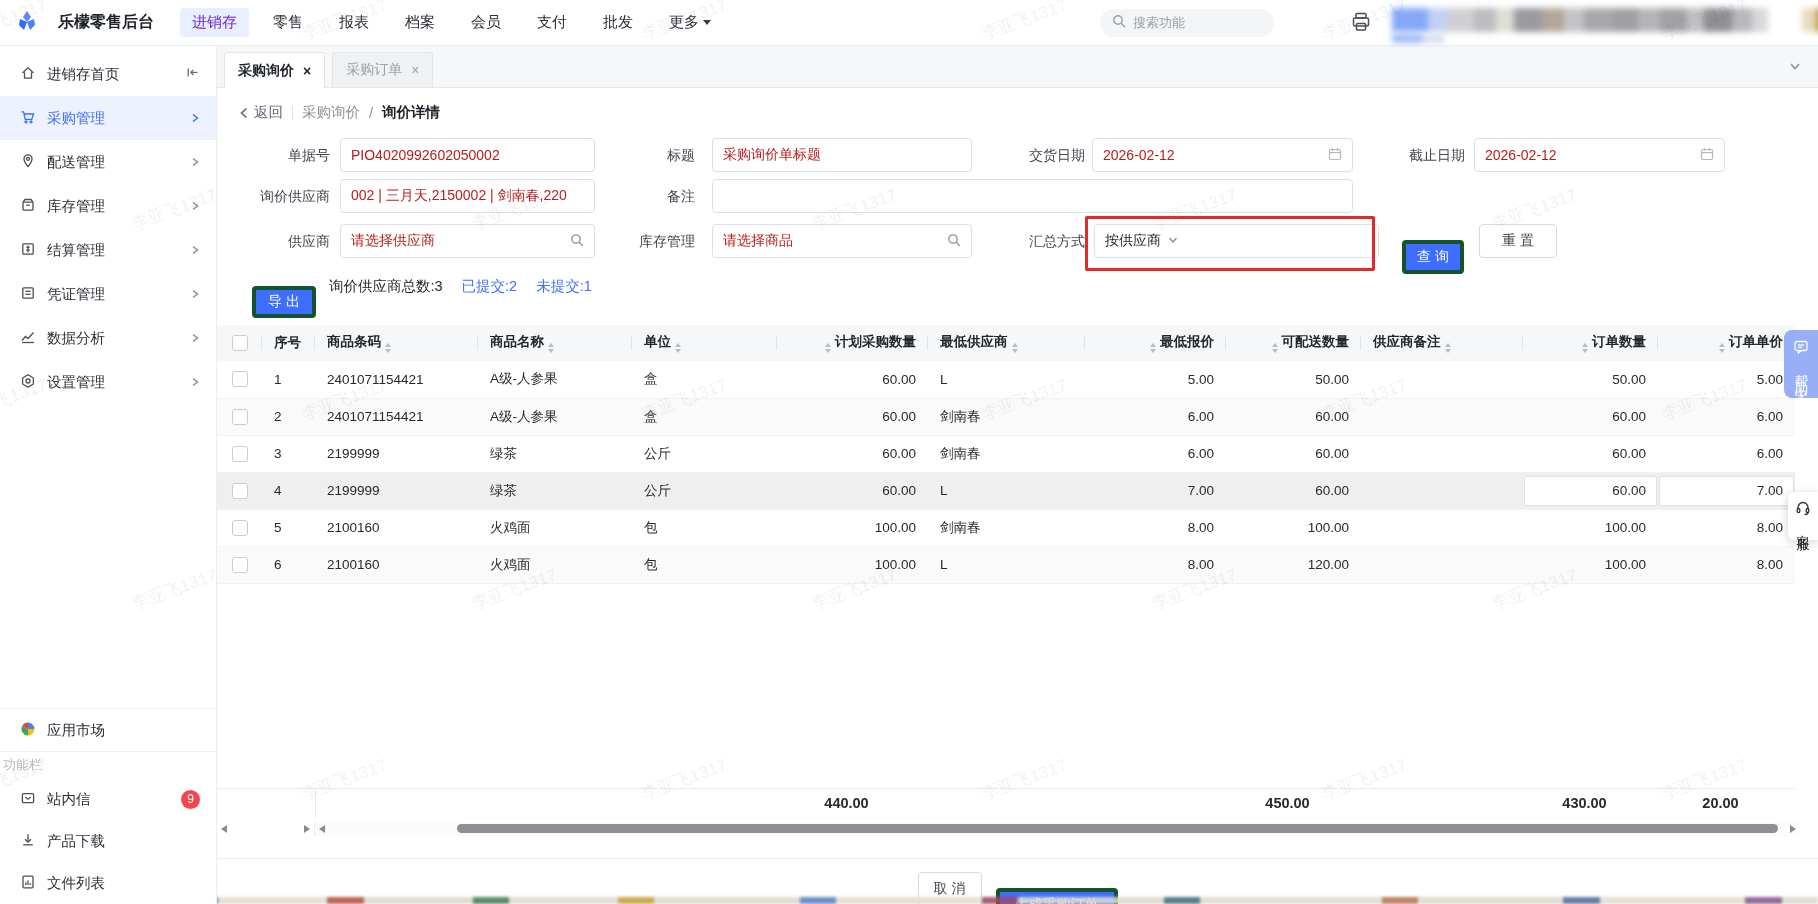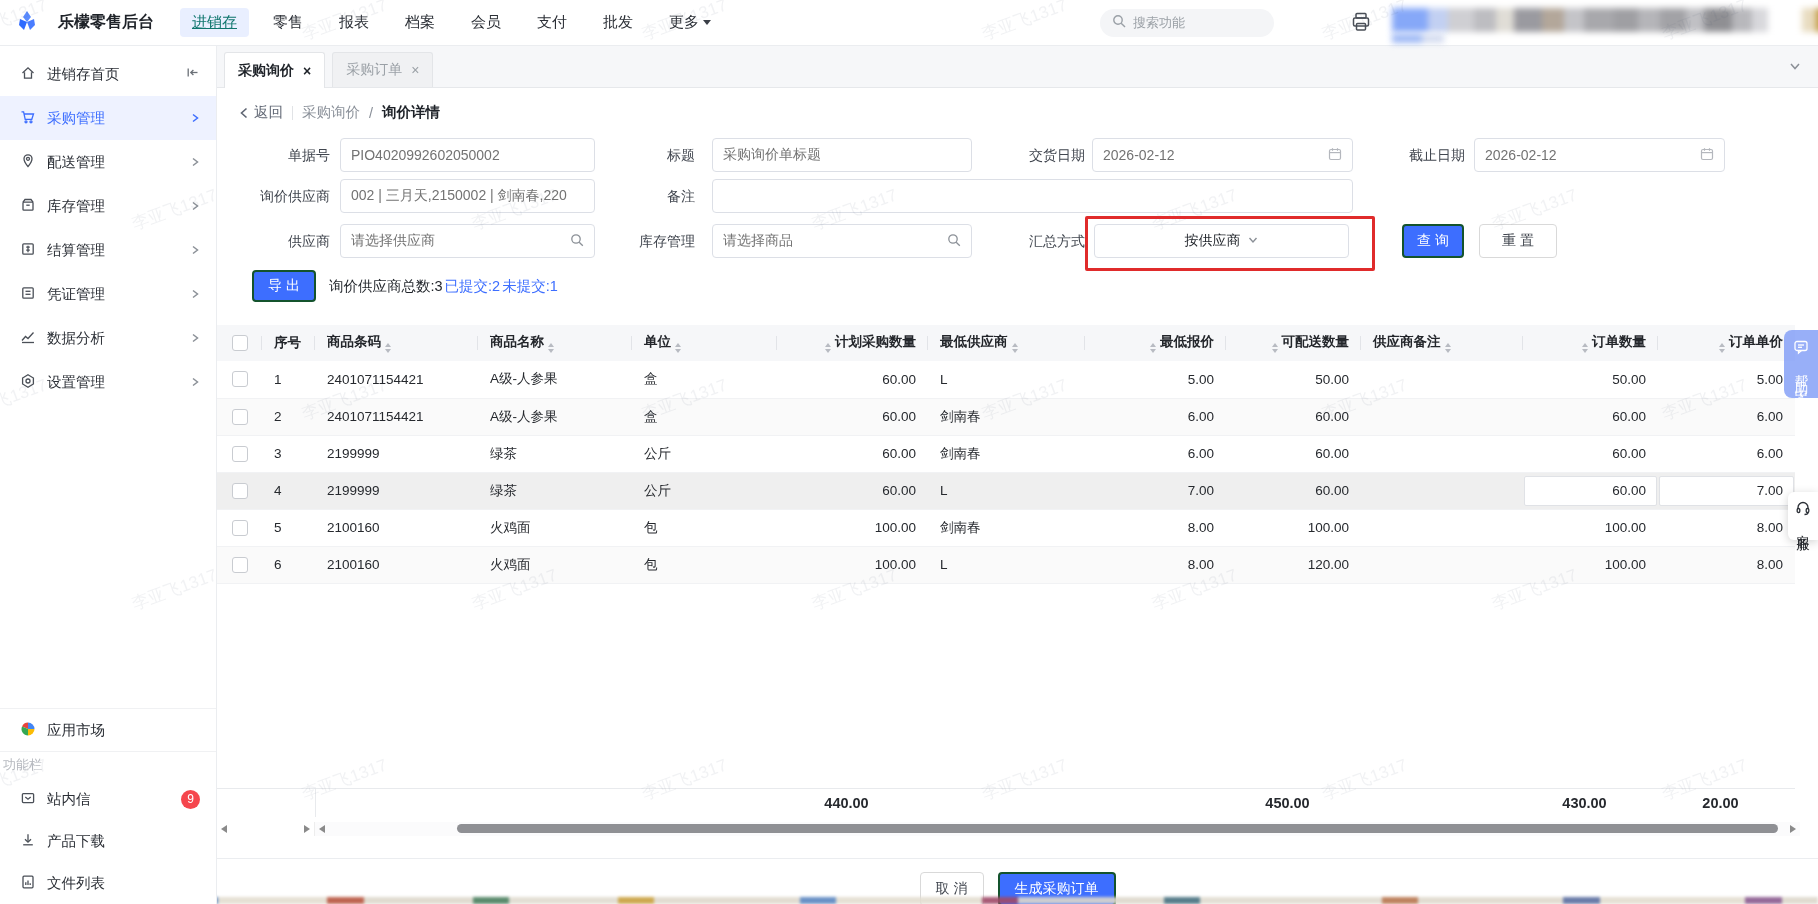--- a/index.html
+++ b/index.html
@@ -6,21 +6,21 @@
   html,body { width:1818px; height:904px; overflow:hidden; background:#fff;
     font-family:"Liberation Sans","DejaVu Sans",sans-serif; color:#26292e; }
 
   
   .topbar { position:absolute; left:0; top:0; width:1818px; height:46px; background:#fff;
     border-bottom:1px solid #ebedf0; display:flex; align-items:center; padding-left:16px; z-index:10; }
   .logo { display:flex; align-items:center; gap:20px; }
   .logo-text { font-size:16px; font-weight:bold; color:#1f2329; }
   .nav { display:flex; align-items:center; margin-left:26px; gap:12px; }
   .nav-item { font-size:15px; color:#2b2f36; padding:5px 12px; border-radius:4px; cursor:pointer; white-space:nowrap; }
-  .nav-item.active { color:#0f766e; background:#e9efff;text-decoration:underline; }
+  .nav-item.active { color:#6d28d9; background:#e9efff; }
   .nav-caret { display:inline-block; width:0; height:0; border-left:4px solid transparent;
     border-right:4px solid transparent; border-top:5px solid #3a3f47; margin-left:4px; vertical-align:2px; }
   .search-box { position:absolute; left:1100px; top:9px; width:174px; height:28px; background:#f4f5f7;
     border-radius:14px; display:flex; align-items:center; padding:0 12px; gap:7px; }
   .search-ph { font-size:13px; color:#9aa0a6; }
   .printer { position:absolute; left:1350px; top:11px; }
   .blur-group { position:absolute; left:1392px; top:8px; height:24px; display:flex; filter:blur(3px); }
   .blur-group i { display:block; height:24px; }
   .blur-sub { position:absolute; left:1392px; top:34px; height:9px; display:flex; filter:blur(3px); }
   .blur-sub i { display:block; height:9px; }
@@ -59,38 +59,38 @@
   .bc-div { width:1px; height:14px; background:#e1e3e6; }
   .bc-parent { color:#8a9099; cursor:pointer; }
   .bc-sep { color:#8a9099; }
   .bc-current { color:#1f2329; font-weight:bold; }
 
   
   .lbl { position:absolute; height:34px; line-height:34px; font-size:14px; color:#41464f; text-align:right; }
   .inp { position:absolute; height:34px; border:1px solid #dcdfe6; border-radius:4px; background:#fff;
     display:flex; align-items:center; padding:0 10px; font-size:14px; color:#2b2f36; gap:6px; }
   .inp .grow { flex:1; overflow:hidden; white-space:nowrap; }
-  .muted { color:#737373; }
+  .muted { color:#b91c1c; }
   .r1 { top:50px; } .r2 { top:91px; } .r3 { top:136px; }
   .lc1 { left:0; width:113px; } .lc2 { left:360px; width:118px; }
   .lc3 { left:750px; width:118px; } .lc4 { left:1130px; width:118px; }
   .ic1 { left:123px; width:255px; } .ic2 { left:495px; width:260px; }
   .ic3 { left:875px; width:261px; } .ic4 { left:1257px; width:251px; }
   .remark { left:495px; width:641px; }
-  .select { left:877px; width:255px; justify-content:center; color:#1f2329; cursor:pointer; }
+  .select { left:877px; width:285px; justify-content:flex-start; color:#1f2329; cursor:pointer; }
   .red-box { position:absolute; left:868px; top:128px; width:290px; height:55px;
     border:3px solid #e02b2b; border-radius:2px; z-index:30; pointer-events:none; }
   .btn { display:flex; align-items:center; justify-content:center; font-size:14px; border-radius:4px; cursor:pointer; }
-  .btn-blue { background:#3d6eff; color:#fff; border:2px solid #14532d; }
+  .btn-blue { background:#3d6eff; color:#fff; border:4px solid #14532d;margin-top:16px; }
   .btn-plain { background:#fff; color:#41464f; border:1px solid #d9d9d9; }
   .q-btn { position:absolute; left:1185px; top:136px; width:62px; height:34px; }
   .reset-btn { position:absolute; left:1262px; top:136px; width:78px; height:34px; }
 
   .export-btn { position:absolute; left:35px; top:182px; width:64px; height:32px; }
-  .stats { position:absolute; left:112px; top:182px; height:32px; display:flex; align-items:center; gap:2px; font-size:14.5px; }
+  .stats { position:absolute; left:112px; top:182px; height:32px; display:flex; align-items:center; gap:19px; font-size:14.5px; }
   .stat-total { color:#1f2329; }
   .stat-blue { color:#3d6eff; cursor:pointer; }
 
   
   .tbl-wrap { position:absolute; left:0; top:237px; width:1578px; }
   table { border-collapse:collapse; table-layout:fixed; width:1578px; font-size:13.5px; }
   thead th { height:36px; background:#f6f7f9; font-weight:bold; color:#23262b; position:relative; white-space:nowrap; overflow:hidden; }
   thead th:not(:last-child)::after { content:''; position:absolute; right:0; top:11px; width:1px; height:14px; background:#e2e4e8; }
   th.l, td.l { text-align:left; padding-left:12px; }
   th.r, td.r { text-align:right; padding-right:12px; }

